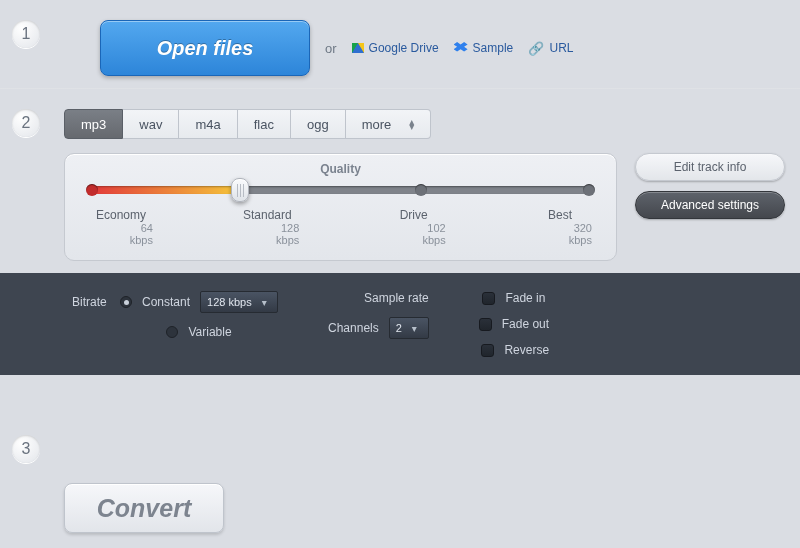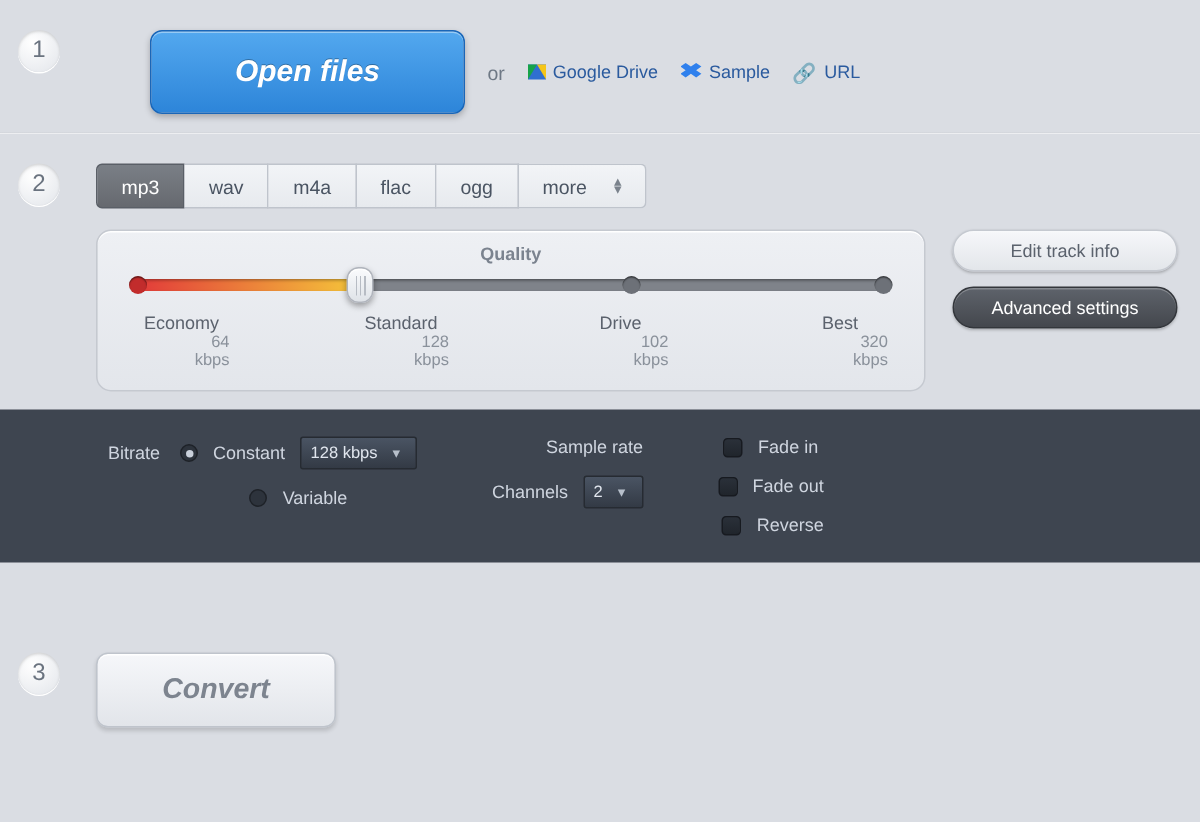--- a/index.html
+++ b/index.html
@@ -55,21 +55,21 @@
   .fld { display:flex; align-items:center; gap:10px; justify-content:flex-end; }
   .fld .lbl { text-align:right; }
   .fld.indent { padding-left:0; }
   .radio { width:12px; height:12px; border-radius:50%; background:#2d333c; border:1px solid #1e2228; display:inline-flex; align-items:center; justify-content:center; cursor:pointer; }
   .radio.sel:after { content:""; width:5px; height:5px; border-radius:50%; background:#c9d0da; }
   .cb { width:13px; height:13px; border-radius:3px; background: linear-gradient(#2a3039,#20252c); border:1px solid #171a20; cursor:pointer; }
   .dd { height:22px; background: linear-gradient(#4a5463,#333a45); border:1px solid #262b32; color:#e1e6ee; font-size:11px; padding:0 6px; display:flex; align-items:center; gap:10px; border-radius:2px; cursor:pointer; }
   .dd:after { content:"▾"; color:#b7bfca; font-size:10px; }
 
   
-  .convert { width:160px; height:50px; border-radius:8px; border:1px solid #bfc4cc; background: linear-gradient(#f6f7fa,#e2e5ea); box-shadow: inset 0 1px 0 #fff, 0 2px 3px rgba(0,0,0,.15); display:flex; align-items:center; justify-content:center; color:#7d848f; font-weight:bold; font-size:19px; cursor:pointer; font-style:italic; }
+  .convert { width:160px; height:50px; border-radius:8px; border:1px solid #bfc4cc; background: linear-gradient(#f6f7fa,#e2e5ea); box-shadow: inset 0 1px 0 #fff, 0 2px 3px rgba(0,0,0,.15); display:flex; align-items:center; justify-content:center; color:#7d848f; font-weight:bold; font-size:25px; cursor:pointer; font-style:italic;margin-top:48px; }
 
   #section3 { padding-top: 60px; }
 </style>
 </head>
 <body>
 
 <div class="section">
   <div class="step-badge">1</div>
   <div class="open-row">
     <div class="open-btn">Open files</div>

